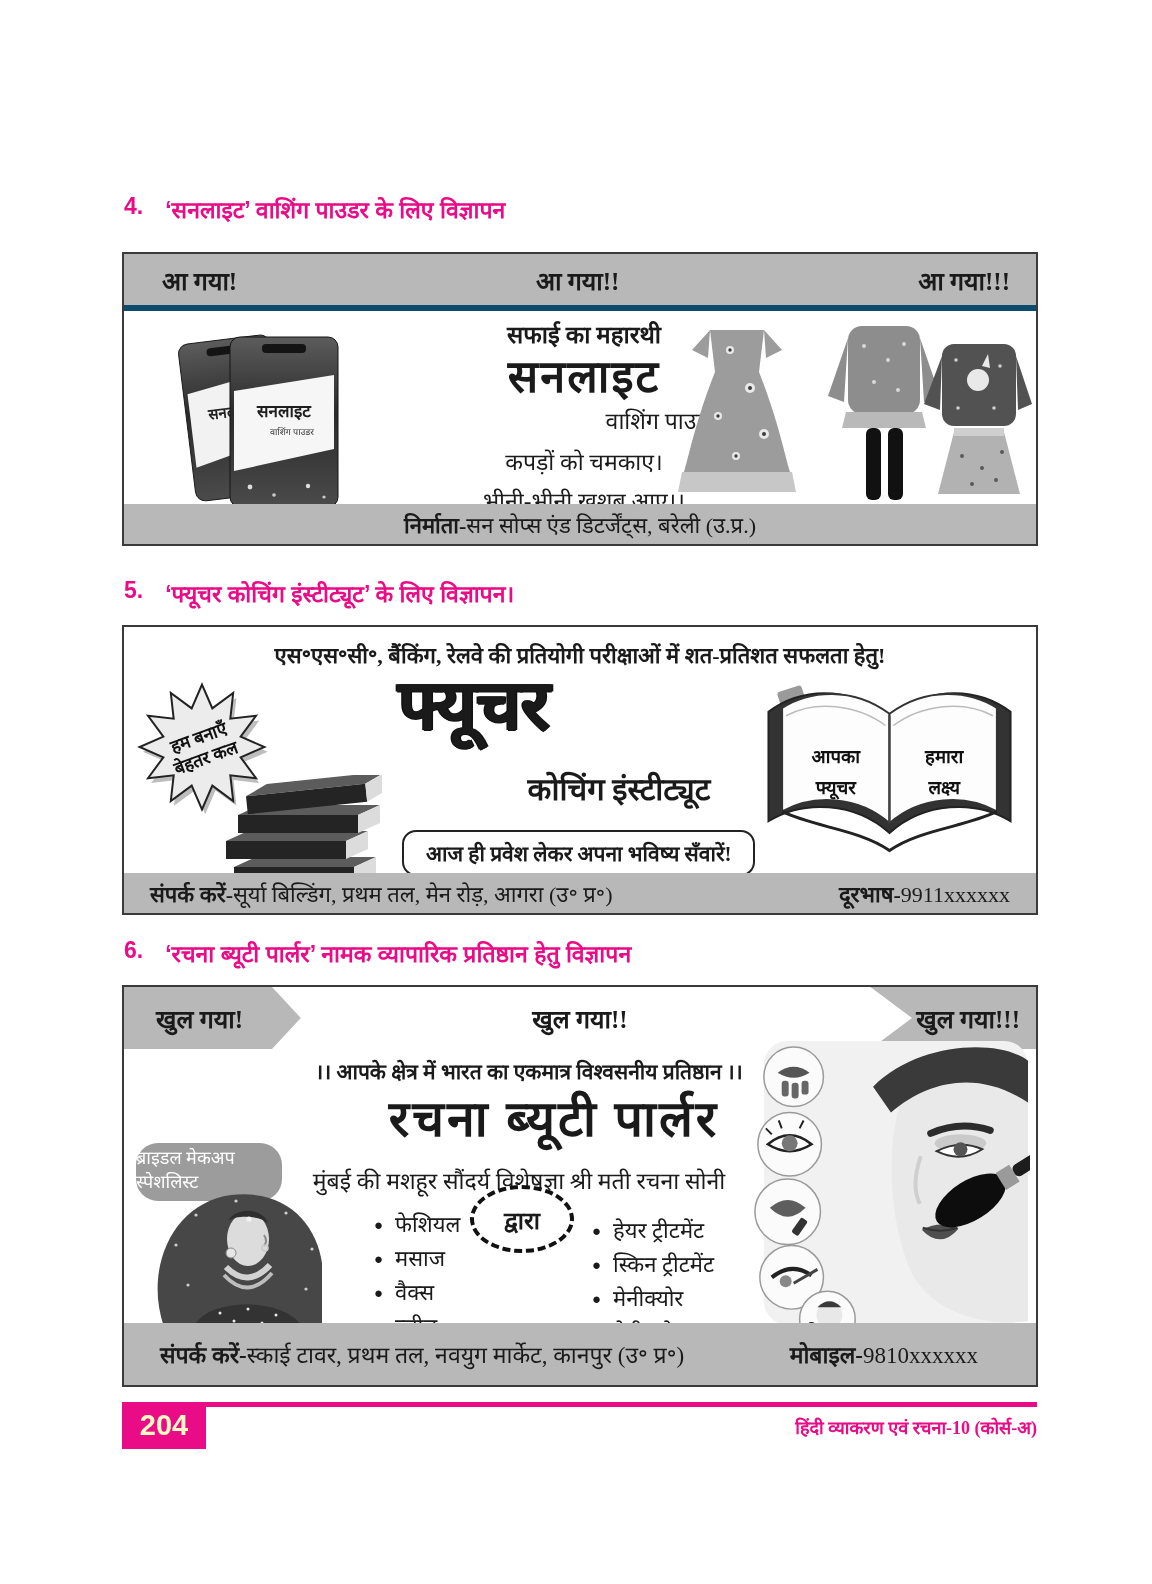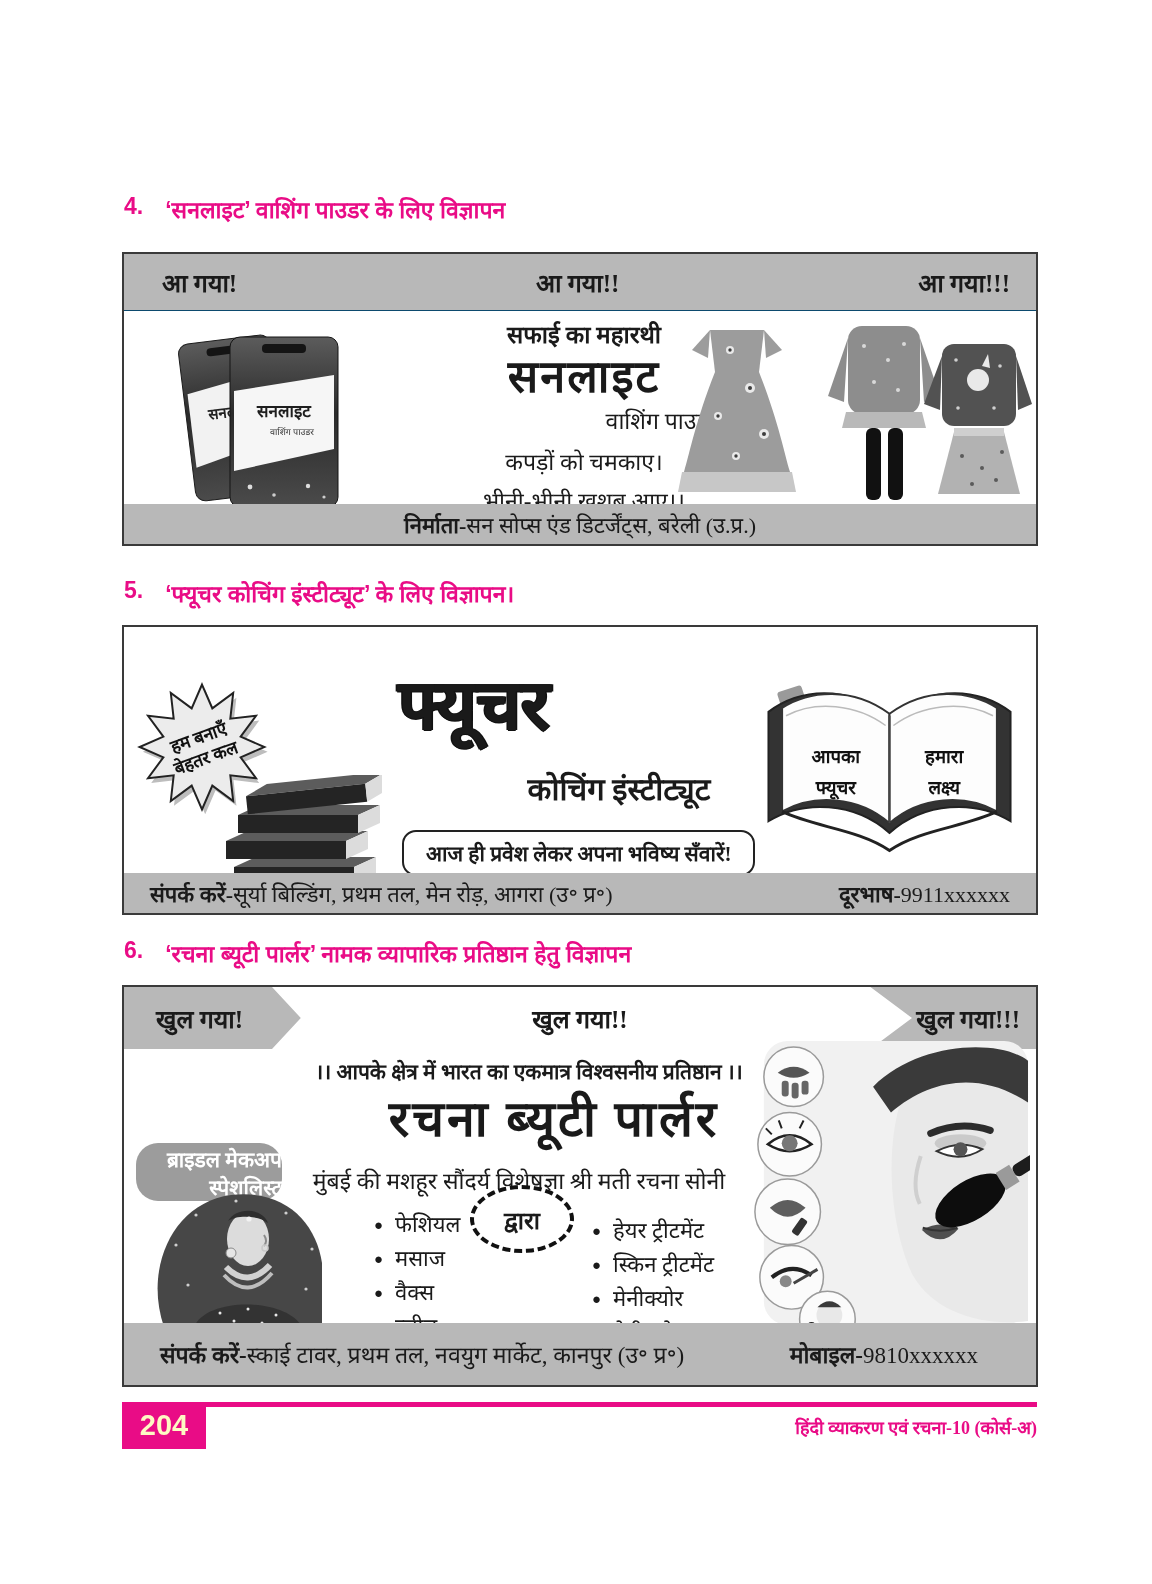--- a/index.html
+++ b/index.html
@@ -5,21 +5,21 @@
   html,body{margin:0;padding:0;background:#fff;}
   .page{position:relative;width:1152px;height:1584px;background:#fff;overflow:hidden;
         font-family:"Liberation Serif",serif;color:#1a1a1a;}
   .abs{position:absolute;}
   .heading{position:absolute;display:flex;gap:22px;color:#e90c86;font-weight:bold;
            font-size:23px;font-family:"Liberation Sans",sans-serif;}
   .adbox{position:absolute;border:2px solid #3a3a3a;background:#fff;box-sizing:border-box;}
   .graybar{background:#b8b8b8;}
   .adbox .hdr{position:relative;height:57px;display:flex;align-items:center;
               justify-content:space-between;padding:0 26px 0 38px;box-sizing:border-box;
-              font-weight:bold;font-size:25px;border-bottom:1px solid #0c4a6e;}
+              font-weight:bold;font-size:25px;border-bottom:6px solid #0c4a6e;}
   .ad1-body{position:relative;height:195px;}
   .ad1-center{position:absolute;left:300px;top:6px;width:320px;text-align:center;}
   .t24{font-size:24px;font-weight:bold;}
   .brand-big{font-size:45px;font-weight:bold;letter-spacing:2px;line-height:1.2;}
   .footbar{position:absolute;left:0;right:0;bottom:0;display:flex;align-items:center;
            box-sizing:border-box;}
   .ad1-foot{height:40px;justify-content:center;font-size:22px;}
   .lbl{font-weight:bold;}
   
   .ad2-topline{position:absolute;top:12px;left:0;width:100%;text-align:center;
@@ -35,21 +35,21 @@
   
   .ad3-hdr{position:relative;height:62px;}
   .ribbon{position:absolute;left:148px;top:0;width:640px;height:100%;background:#fff;
           clip-path:polygon(0 0,93.5% 0,100% 50%,93.5% 100%,0 100%,4.5% 50%);}
   .ad3-hdr .hl{position:absolute;font-weight:bold;font-size:25px;top:50%;transform:translateY(-50%);}
   .ad3-topline{position:absolute;top:70px;left:60px;width:690px;text-align:center;
                font-size:21px;font-weight:bold;}
   .ad3-title{position:absolute;left:120px;top:96px;width:620px;text-align:center;
              font-size:50px;font-weight:bold;letter-spacing:3px;}
   .badge{position:absolute;left:12px;top:156px;width:146px;height:58px;border-radius:22px;
-         background:#9c9c9c;color:#fff;font-weight:bold;font-size:21px;text-align:right;
+         background:#9c9c9c;color:#fff;font-weight:normal;font-size:18px;text-align:left;
          line-height:1.35;padding-top:3px;box-sizing:border-box;}
   .ad3-sub{position:absolute;left:170px;top:177px;width:450px;text-align:center;
            font-size:23px;font-weight:normal;}
   .via{position:absolute;left:346px;top:198px;width:96px;height:60px;border:4px dashed #111;
        border-radius:50%;display:flex;align-items:center;justify-content:center;
        font-size:24px;font-weight:bold;background:#fff;}
   .svc{position:absolute;margin:0;padding:0;list-style:none;font-size:22px;}
   .svc li{line-height:31px;}
   .svc li::before{content:"●";font-size:15px;margin-right:12px;position:relative;top:-2px;}
   .ad3-foot{height:62px;justify-content:space-between;padding:0 58px 0 36px;font-size:23px;}
@@ -184,20 +184,21 @@
       <span>सन सोप्स एंड डिटर्जेंट्स, बरेली (उ.प्र.)</span>
     </div>
   </div>
 
   <div class="heading" style="left:124px;top:577px;">
     <span>5.</span>
     <span>‘फ्यूचर कोचिंग इंस्टीट्यूट’ के लिए विज्ञापन।</span>
   </div>
 
   <div class="adbox" style="left:122px;top:625px;width:916px;height:290px;">
+    <div class="ad2-topline">एस॰एस॰सी॰, बैंकिंग, रेलवे की प्रतियोगी परीक्षाओं में शत-प्रतिशत सफलता हेतु!</div>
 
     <svg class="abs" style="left:8px;top:40px;" width="140" height="160" viewBox="0 0 170 200">
       <polygon points="89,28 101.9,57.7 128,38.5 124.4,70.6 156.5,67 137.3,93.1 167,106 137.3,118.9 156.5,145 124.4,141.4 128,173.5 101.9,154.3 89,184 76.1,154.3 50,173.5 53.6,141.4 21.5,145 40.7,118.9 11,106 40.7,93.1 21.5,67 53.6,70.6 50,38.5 76.1,57.7" fill="#bdbdbd"></polygon>
       <polygon points="85,22 97.9,51.7 124,32.5 120.4,64.6 152.5,61 133.3,87.1 163,100 133.3,112.9 152.5,139 120.4,135.4 124,167.5 97.9,148.3 85,178 72.1,148.3 46,167.5 49.6,135.4 17.5,139 36.7,112.9 7,100 36.7,87.1 17.5,61 49.6,64.6 46,32.5 72.1,51.7" fill="#ececec" stroke="#222" stroke-width="2.5"></polygon>
       <g transform="rotate(-20 85 100)" fill="#111" font-weight="bold" font-size="22" text-anchor="middle">
         <text x="85" y="95">हम बनाएँ</text>
         <text x="85" y="122">बेहतर कल</text>
       </g>
     </svg>
 

